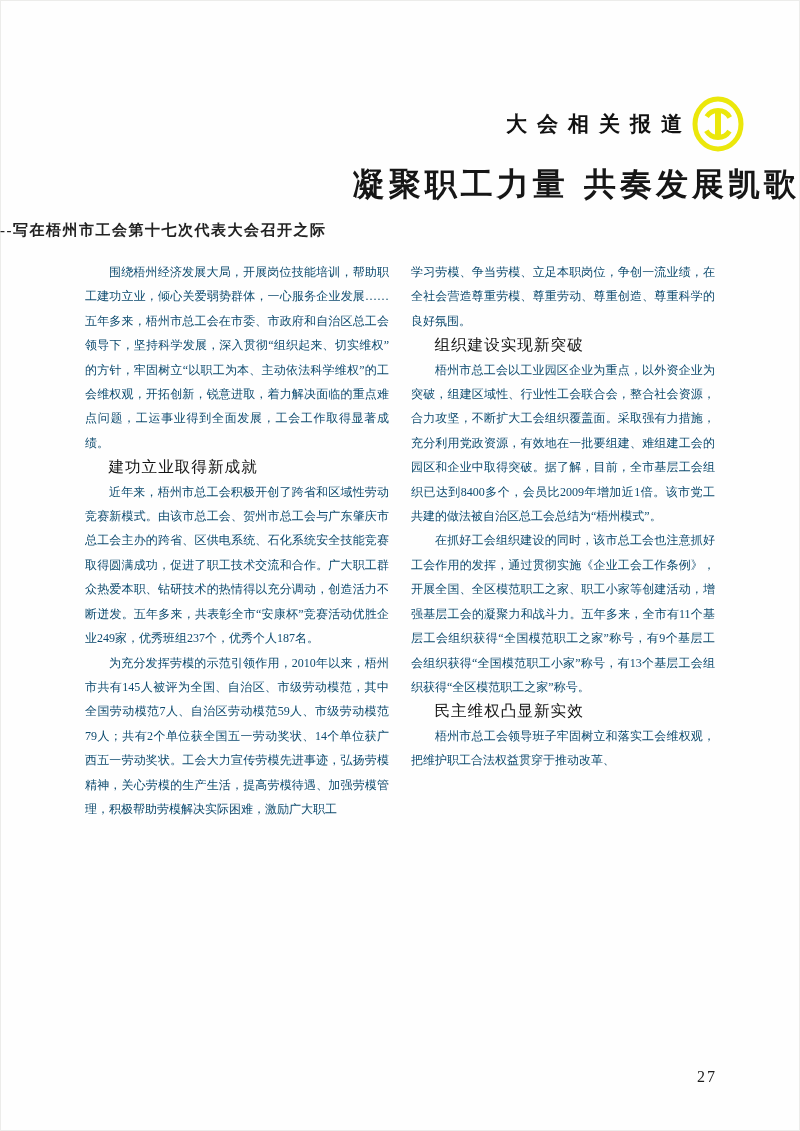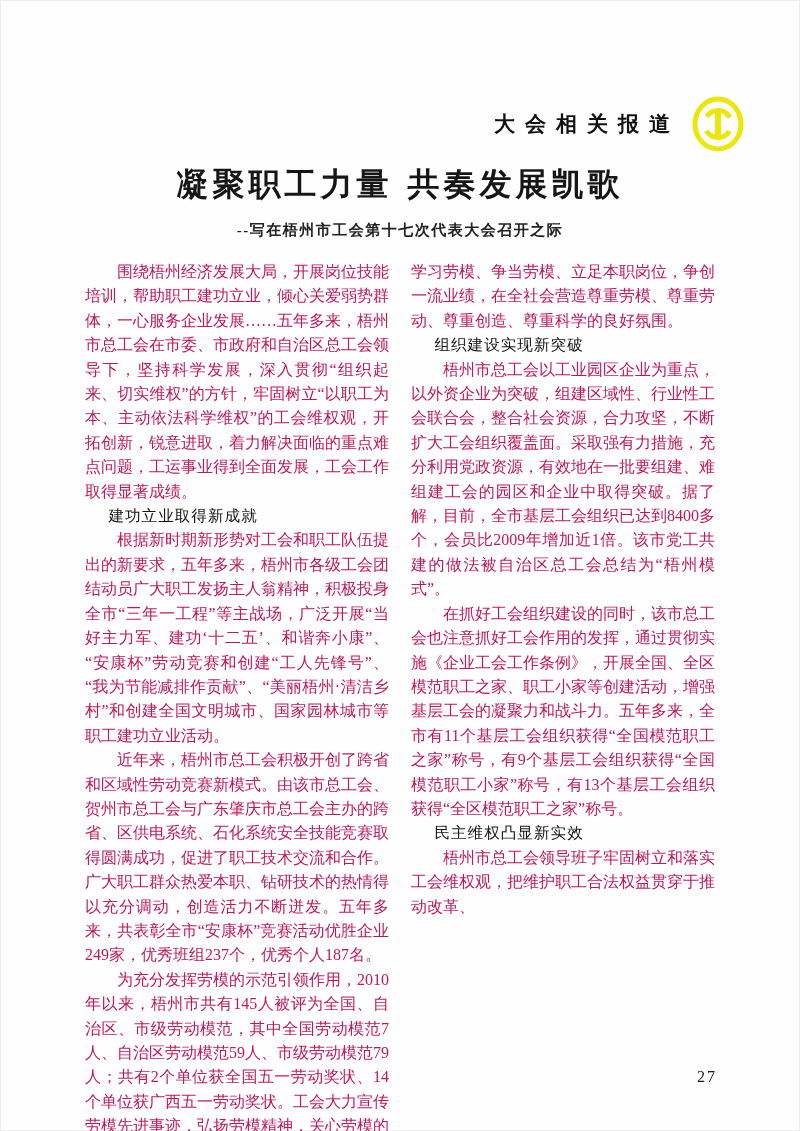--- a/index.html
+++ b/index.html
@@ -12,65 +12,64 @@
     position:relative;
     width:800px;height:1131px;
     background:#fefefe;
     overflow:hidden;
     box-shadow:inset 0 0 0 1px #ececea;
   }
   
   .report-header{
     position:absolute;
     top:96px;right:56px;
-    display:flex;align-items:center;gap:12px;
+    display:flex;align-items:center;gap:0;
   }
   .report-header .label{
     font-family:"DejaVu Sans","Liberation Sans",sans-serif;
     font-weight:bold;
     font-size:21px;
     letter-spacing:10px;
     color:#111;
     white-space:nowrap;
   }
   .logo{width:52px;height:56px;display:block;}
   
   .article-title{
     position:absolute;
     top:163px;left:0;width:100%;
-    text-align:center;
+    text-align:right;
     font-family:"DejaVu Sans","Liberation Sans",sans-serif;
     font-weight:bold;
     font-size:32px;
     letter-spacing:4px;
     color:#161616;
     margin:0;
   }
   .article-subtitle{
     position:absolute;
     top:221px;left:0;width:100%;
-    text-align:center;
     font-weight:bold;
     font-size:15px;
     letter-spacing:1.5px;
     color:#222;
     margin:0;
   }
   
   .columns{
     position:absolute;
     top:260px;left:85px;right:85px;
     display:flex;gap:22px;
   }
   .col{flex:1 1 0;min-width:0;}
   .para{
     margin:0;
-    font-size:16px;
+    font-size:12px;
     line-height:24.4px;
-    color:#be185d;
+    color:#0c4a6e;
     text-align:justify;
     text-justify:inter-character;
     text-indent:2em;
   }
   .para.continuation{text-indent:0;}
   .para.heading{
     font-family:"DejaVu Sans","Liberation Sans",sans-serif;
     font-weight:normal;
     font-size:15.6px;
     text-indent:1.5em;
@@ -101,21 +100,20 @@
     </span>
   </div>
 
   <h1 class="article-title">凝聚职工力量 共奏发展凯歌</h1>
   <h2 class="article-subtitle">--写在梧州市工会第十七次代表大会召开之际</h2>
 
   <div class="columns">
     <div class="col">
         <p class="para paragraph">围绕梧州经济发展大局，开展岗位技能培训，帮助职工建功立业，倾心关爱弱势群体，一心服务企业发展……五年多来，梧州市总工会在市委、市政府和自治区总工会领导下，坚持科学发展，深入贯彻“组织起来、切实维权”的方针，牢固树立“以职工为本、主动依法科学维权”的工会维权观，开拓创新，锐意进取，着力解决面临的重点难点问题，工运事业得到全面发展，工会工作取得显著成绩。</p>
         <p class="para heading">建功立业取得新成就</p>
-        <p class="para paragraph">根据新时期新形势对工会和职工队伍提出的新要求，五年多来，梧州市各级工会团结动员广大职工发扬主人翁精神，积极投身全市“三年一工程”等主战场，广泛开展“当好主力军、建功‘十二五’、和谐奔小康”、“安康杯”劳动竞赛和创建“工人先锋号”、“我为节能减排作贡献”、“美丽梧州·清洁乡村”和创建全国文明城市、国家园林城市等职工建功立业活动。</p>
         <p class="para paragraph">近年来，梧州市总工会积极开创了跨省和区域性劳动竞赛新模式。由该市总工会、贺州市总工会与广东肇庆市总工会主办的跨省、区供电系统、石化系统安全技能竞赛取得圆满成功，促进了职工技术交流和合作。广大职工群众热爱本职、钻研技术的热情得以充分调动，创造活力不断迸发。五年多来，共表彰全市“安康杯”竞赛活动优胜企业249家，优秀班组237个，优秀个人187名。</p>
         <p class="para paragraph">为充分发挥劳模的示范引领作用，2010年以来，梧州市共有145人被评为全国、自治区、市级劳动模范，其中全国劳动模范7人、自治区劳动模范59人、市级劳动模范79人；共有2个单位获全国五一劳动奖状、14个单位获广西五一劳动奖状。工会大力宣传劳模先进事迹，弘扬劳模精神，关心劳模的生产生活，提高劳模待遇、加强劳模管理，积极帮助劳模解决实际困难，激励广大职工</p>
       </div>
     <div class="col">
         <p class="para continuation">学习劳模、争当劳模、立足本职岗位，争创一流业绩，在全社会营造尊重劳模、尊重劳动、尊重创造、尊重科学的良好氛围。</p>
         <p class="para heading">组织建设实现新突破</p>
         <p class="para paragraph">梧州市总工会以工业园区企业为重点，以外资企业为突破，组建区域性、行业性工会联合会，整合社会资源，合力攻坚，不断扩大工会组织覆盖面。采取强有力措施，充分利用党政资源，有效地在一批要组建、难组建工会的园区和企业中取得突破。据了解，目前，全市基层工会组织已达到8400多个，会员比2009年增加近1倍。该市党工共建的做法被自治区总工会总结为“梧州模式”。</p>
         <p class="para paragraph">在抓好工会组织建设的同时，该市总工会也注意抓好工会作用的发挥，通过贯彻实施《企业工会工作条例》，开展全国、全区模范职工之家、职工小家等创建活动，增强基层工会的凝聚力和战斗力。五年多来，全市有11个基层工会组织获得“全国模范职工之家”称号，有9个基层工会组织获得“全国模范职工小家”称号，有13个基层工会组织获得“全区模范职工之家”称号。</p>
         <p class="para heading">民主维权凸显新实效</p>
         <p class="para paragraph">梧州市总工会领导班子牢固树立和落实工会维权观，把维护职工合法权益贯穿于推动改革、</p>

